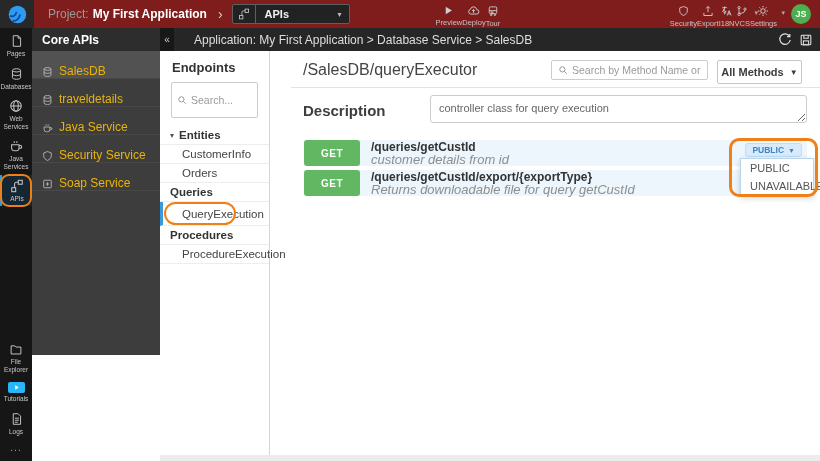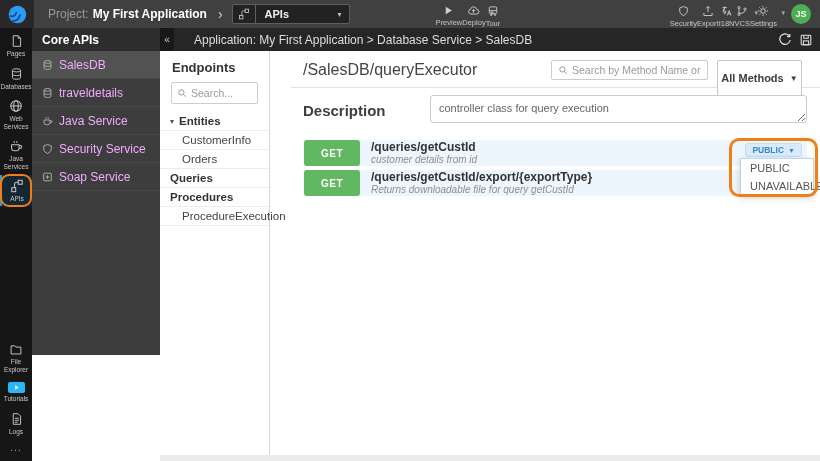--- a/index.html
+++ b/index.html
@@ -2,21 +2,21 @@
 <html><head>
 <meta charset="utf-8">
 <style>
   * { margin:0; padding:0; box-sizing:border-box; }
   html,body { width:820px; height:461px; }
   body { font-family:"Liberation Sans","DejaVu Sans",sans-serif; background:#fff; position:relative; overflow:hidden; }
   .stage { position:absolute; inset:0; }
   svg { display:block; }
 
   
-  .topbar { position:absolute; left:0; top:0; width:820px; height:28px; background:#404040; display:flex; align-items:center; z-index:20; }
+  .topbar { position:absolute; left:0; top:0; width:820px; height:28px; background:#7f1d1d; display:flex; align-items:center; z-index:20; }
   .logo { width:34px; height:28px; background:#282828; display:flex; align-items:center; justify-content:center; cursor:pointer; }
   .proj { margin-left:14px; font-size:12px; white-space:nowrap; }
   .plabel { color:#9a9a9a; }
   .pname { color:#fff; font-weight:bold; margin-left:4px; }
   .crumb-chev { color:#cfcfcf; font-size:14px; margin:0 9px 0 11px; }
   .module-select { width:118px; height:20px; border:1px solid #5f5f5f; border-radius:2px; background:#222; display:flex; align-items:center; cursor:pointer; }
   .ms-icon { width:23px; height:100%; border-right:1px solid #5f5f5f; display:flex; align-items:center; justify-content:center; color:#bfbfbf; }
   .ms-label { color:#f0f0f0; font-size:11px; font-weight:bold; padding-left:9px; }
   .ms-caret { margin-left:auto; margin-right:7px; color:#bbb; font-size:8px; }
   .tb-actions { display:flex; align-items:flex-start; }
@@ -33,63 +33,63 @@
   .ri-label { font-size:6.5px; line-height:7.5px; color:#c7c7c7; margin-top:2px; text-align:center; }
   .rail-item.sel { background:#152733; border-left:2px solid #2e9bd6; }
   .rail-item.sel::after { content:""; position:absolute; inset:-1px 0 -1px -2px; border:2.5px solid #ef8018; border-radius:9px; pointer-events:none; }
   .rail-spacer { flex:1; }
   .tut-box { width:17px; height:11px; background:#29b6f6; border-radius:2px; display:flex; align-items:center; justify-content:center; }
   .rail-dots { color:#9a9a9a; font-size:10px; text-align:center; letter-spacing:1px; padding:4px 0 8px; }
 
   
   .core { position:absolute; left:32px; top:28px; width:128px; height:327px; background:#3d3d3d; z-index:9; }
   .core-header { height:23px; background:#2d2d2d; color:#fff; font-size:12px; font-weight:bold; display:flex; align-items:center; padding-left:10px; }
-  .core-item { height:28px; display:flex; align-items:center; font-size:12px; color:#f0abfc; border-bottom:1px solid #484848; cursor:pointer; }
+  .core-item { height:28px; display:flex; align-items:flex-end; font-size:12px; color:#eab308; border-bottom:1px solid #484848; cursor:pointer; }
   .core-item .ci { color:#aeaeae; margin:0 6px 0 10px; display:flex; }
   .core-item.sel { background:#525252; }
 
   
   .crumbbar { position:absolute; left:160px; top:28px; width:660px; height:23px; background:#262626; display:flex; align-items:center; z-index:8; }
   .collapse { width:14px; height:23px; background:#181818; color:#c9c9c9; font-size:10px; display:flex; align-items:center; justify-content:center; cursor:pointer; }
   .crumbtext { color:#dedede; font-size:12px; margin-left:20px; white-space:nowrap;text-align:right; }
   .crumb-icons { margin-left:auto; display:flex; align-items:center; gap:7px; padding-right:7px; color:#e0e0e0; }
   .crumb-icons .cib { cursor:pointer; display:flex; }
 
   
   .endpoints { position:absolute; left:160px; top:51px; width:110px; height:404px; background:#fff; border-right:1px solid #d5d5d5; z-index:7; }
   .ep-title { font-size:13px; font-weight:bold; color:#333; padding:9px 12px 7px; }
-  .ep-search { margin:0 11px 8px; height:18px; border:1px solid #ccc; border-radius:2px; display:flex; align-items:center; padding:10px 5px; color:#999; }
+  .ep-search { margin:0 11px 8px; height:18px; border:1px solid #ccc; border-radius:2px; display:flex; align-items:center; padding:17px 5px; color:#999; }
   .ep-search input { border:none; outline:none; width:100%; font-size:10.5px; margin-left:4px; color:#555; font-family:inherit; }
   .ep-search input::placeholder { color:#9a9a9a; }
   .ep-row { height:19px; display:flex; align-items:center; font-size:11.5px; color:#444; border-bottom:1px solid #ededed; padding-left:22px; cursor:pointer; position:relative; }
   .ep-row.hdr { font-weight:bold; color:#333; padding-left:10px; cursor:default; }
   .ep-row .tri { font-size:8px; color:#555; margin-right:5px; }
   .ep-row.sel { height:24px; border-left:3px solid #3a9ad9; padding-left:19px; }
   .ep-ring { position:absolute; left:1px; top:0; width:72px; height:23px; border:2.5px solid #ef8018; border-radius:12px; pointer-events:none; }
 
   
   .main { position:absolute; left:291px; top:51px; width:529px; height:404px; background:#fff; z-index:6; }
   .m-header { position:relative; height:37px; border-bottom:1px solid #e2e2e2; }
   .m-title { position:absolute; left:12px; top:10px; font-size:16px; font-weight:500; color:#444; }
   .m-search { position:absolute; right:112px; top:9px; width:157px; height:20px; border:1px solid #ccc; border-radius:2px; display:flex; align-items:center; padding:0 6px; color:#999; background:#fff; }
   .m-search input { border:none; outline:none; width:100%; font-size:10.5px; margin-left:4px; color:#555; font-family:inherit; }
   .m-search input::placeholder { color:#9a9a9a; }
-  .m-methods { position:absolute; right:18px; top:9px; width:85px; height:36px; border:1px solid #c6c6c6; border-radius:2px; background:#fff; font-size:11px; font-weight:bold; color:#3c3c3c; display:flex; align-items:center; justify-content:center; gap:6px; cursor:pointer; font-family:inherit; }
+  .m-methods { position:absolute; right:18px; top:9px; width:85px; height:24px; border:1px solid #c6c6c6; border-radius:2px; background:#fff; font-size:11px; font-weight:bold; color:#3c3c3c; display:flex; align-items:center; justify-content:center; gap:6px; cursor:pointer; font-family:inherit; }
   .m-methods .car { font-size:8px; }
 
   .desc { position:absolute; left:0; top:44px; width:100%; }
   .desc label { position:absolute; left:12px; top:7px; font-size:15px; font-weight:bold; color:#3e3e3e; }
   .desc textarea { position:absolute; left:139px; top:0; width:377px; height:28px; border:1px solid #ccc; border-radius:3px; font-size:11px; color:#666; padding:6px 8px; resize:both; font-family:inherit; outline:none; }
 
   .rows { position:absolute; left:13px; right:13px; top:89px; }
   .api-row { height:26px; background:#ecf6fc; border-radius:2px; display:flex; align-items:stretch; margin-bottom:4px; cursor:pointer; }
   .badge { width:56px; background:#62b862; border-radius:3px; color:#fff; font-size:10px; font-weight:bold; display:flex; align-items:center; justify-content:center; letter-spacing:.5px; }
   .rt { margin-left:11px; display:flex; flex-direction:column; justify-content:center; }
   .rt .path { font-size:12px; font-weight:bold; color:#333; line-height:13px; }
-  .rt .sum { font-size:10px; font-style:italic; color:#8e8e8e; line-height:11px; }
+  .rt .sum { font-size:13px; font-style:italic; color:#8e8e8e; line-height:11px; }
   .chip { margin-left:auto; margin-right:5px; align-self:flex-start; margin-top:3px; height:14px; background:#d9eafa; border:1px solid #c2dcf2; border-radius:3px; color:#3a87c8; font-size:8.5px; font-weight:bold; display:flex; align-items:center; gap:4px; padding:0 6px; cursor:pointer; font-family:inherit; }
   .chip .car { font-size:7px; }
 
   
   .dropdown { position:absolute; left:740px; top:158px; width:74px; background:#fff; border:1px solid #b9d5ec; box-shadow:0 2px 6px rgba(0,0,0,.18); z-index:30; }
   .dd-item { font-size:11px; color:#555; padding:3px 9px; cursor:pointer; }
 
   
   .ring-public { position:absolute; left:729px; top:138px; width:89px; height:59px; border:3px solid #ef8018; border-radius:10px; z-index:31; pointer-events:none; }
 
@@ -386,20 +386,24 @@
     </div>
     <div class="ep-row">
         <span>CustomerInfo</span>
       </div>
     <div class="ep-row">
         <span>Orders</span>
       </div>
     <div class="ep-row hdr">
         <span>Queries</span>
       </div>
+    <div class="ep-row sel">
+      <span>QueryExecution</span>
+      <span class="ep-ring"></span>
+    </div>
     <div class="ep-row hdr">
         <span>Procedures</span>
       </div>
     <div class="ep-row">
         <span>ProcedureExecution</span>
       </div>
   </aside>
 
   <main class="main">
     <div class="m-header">

